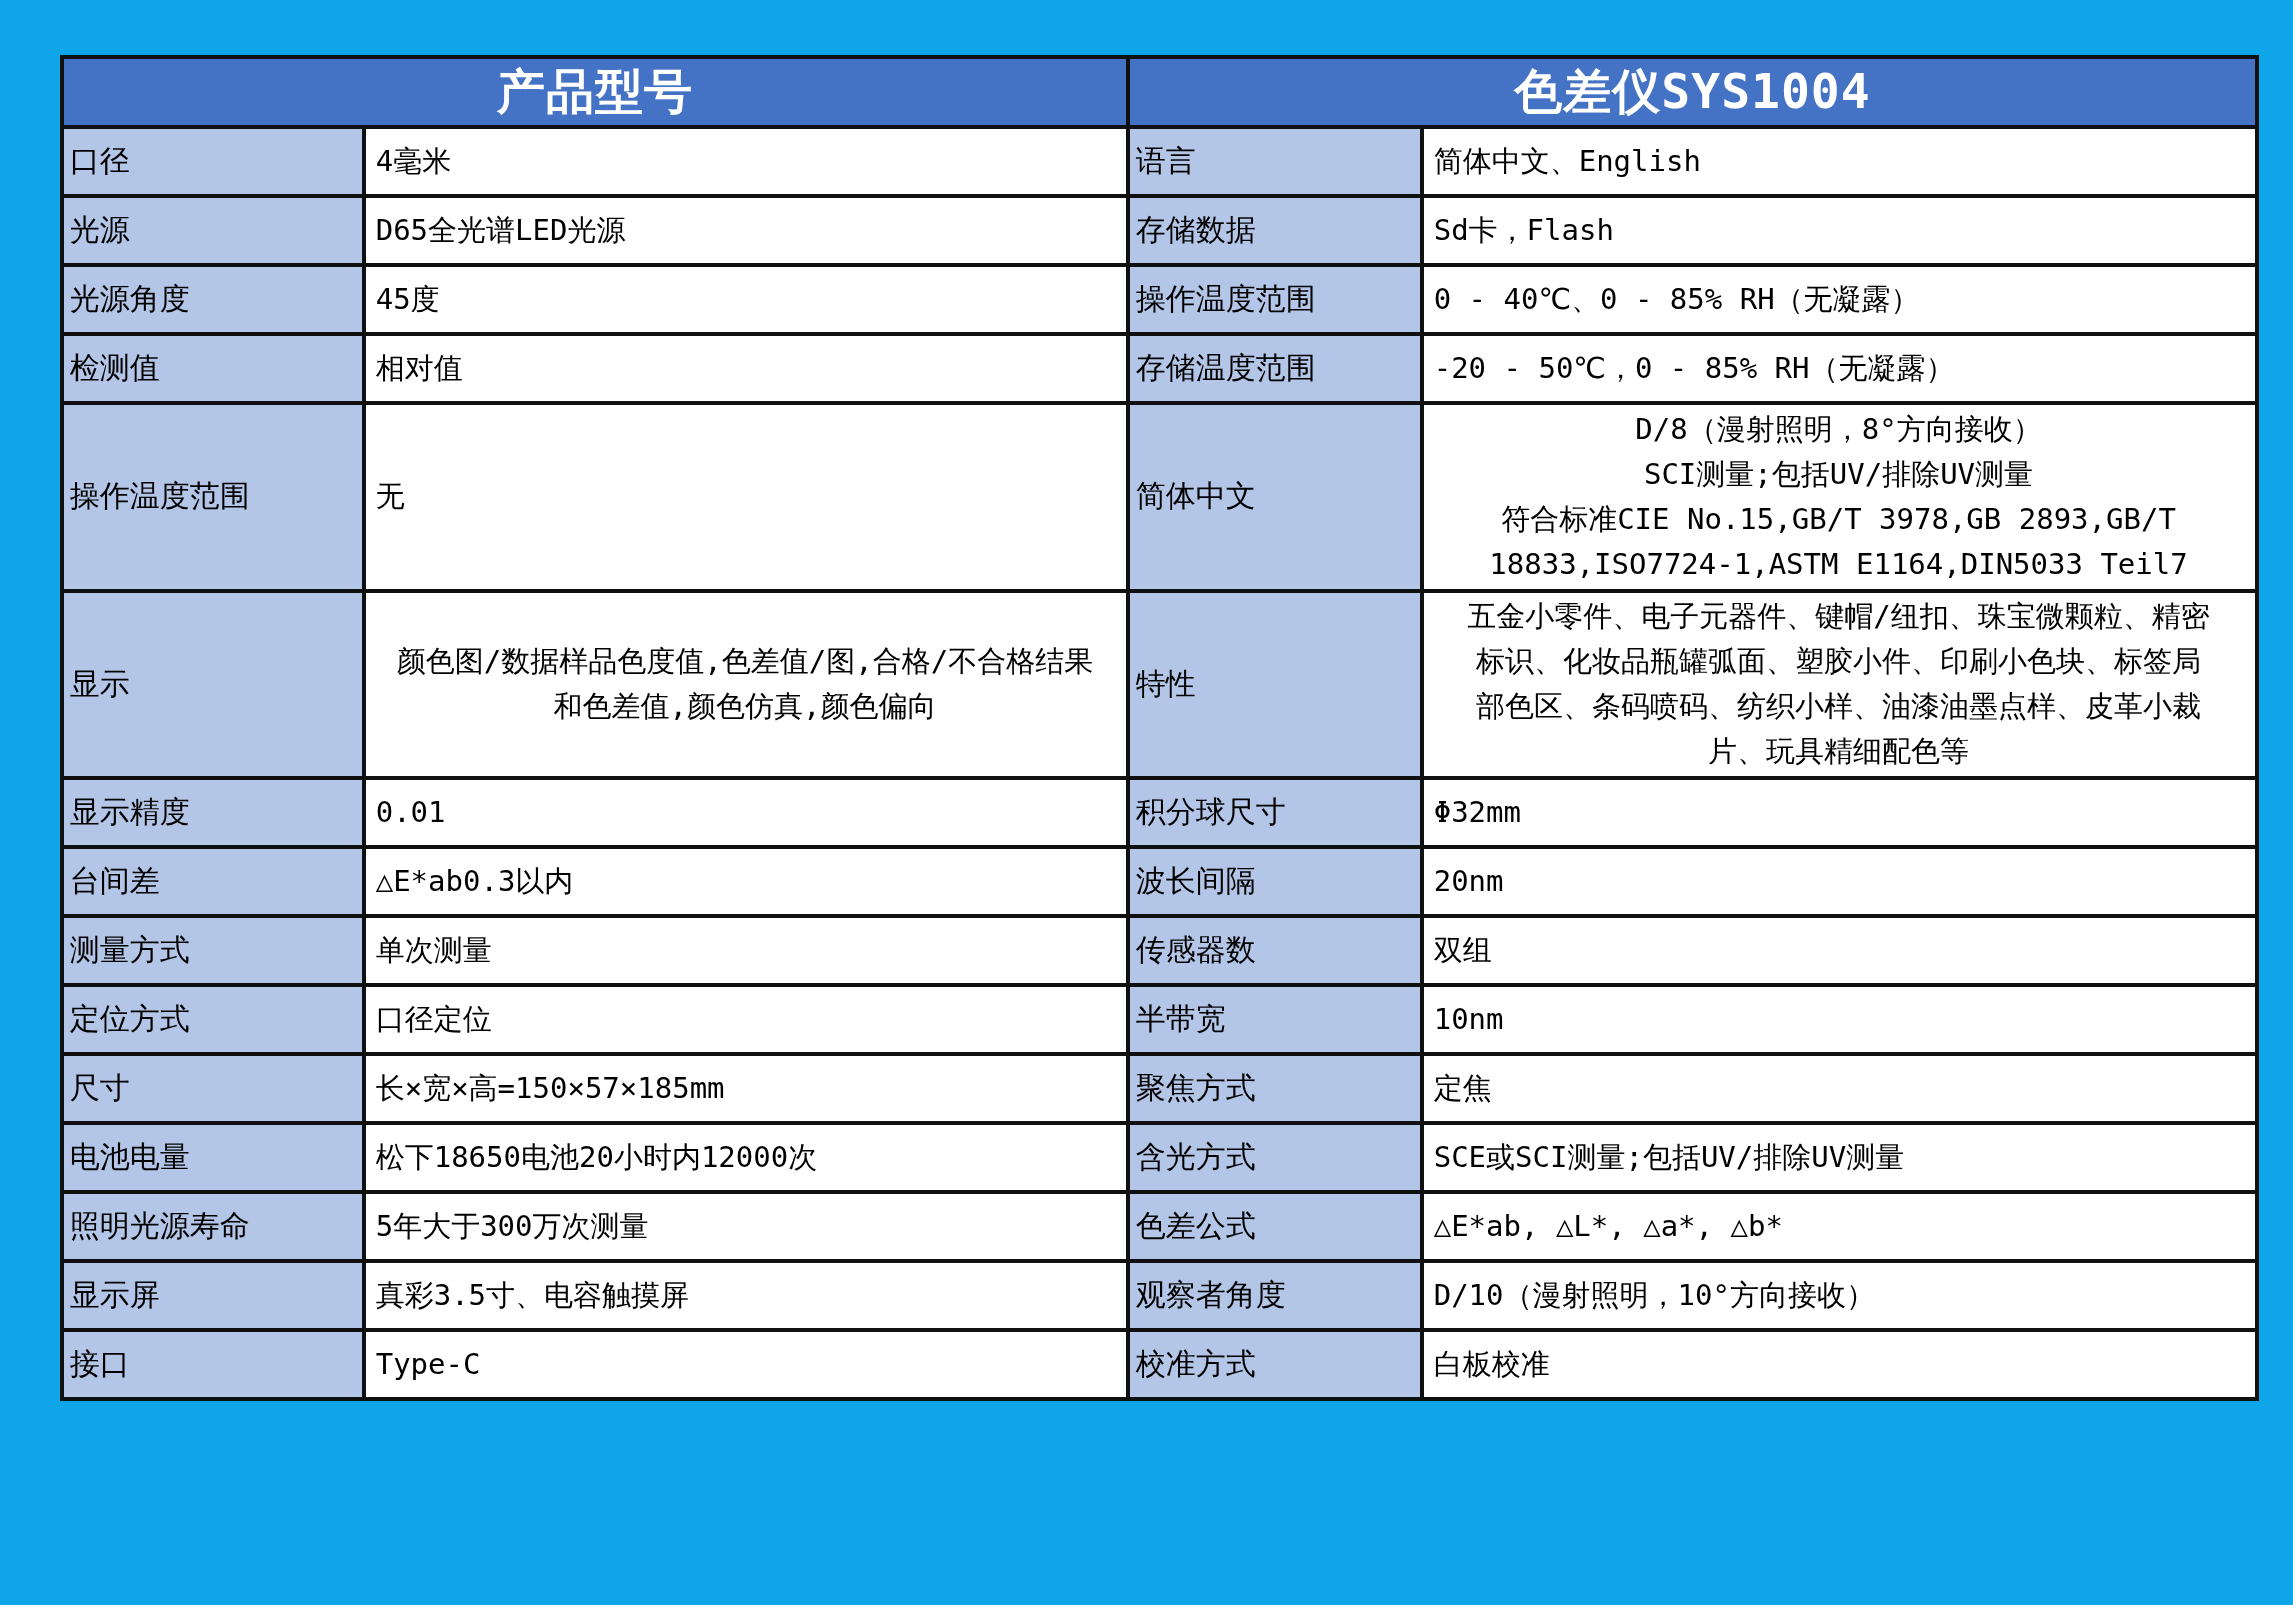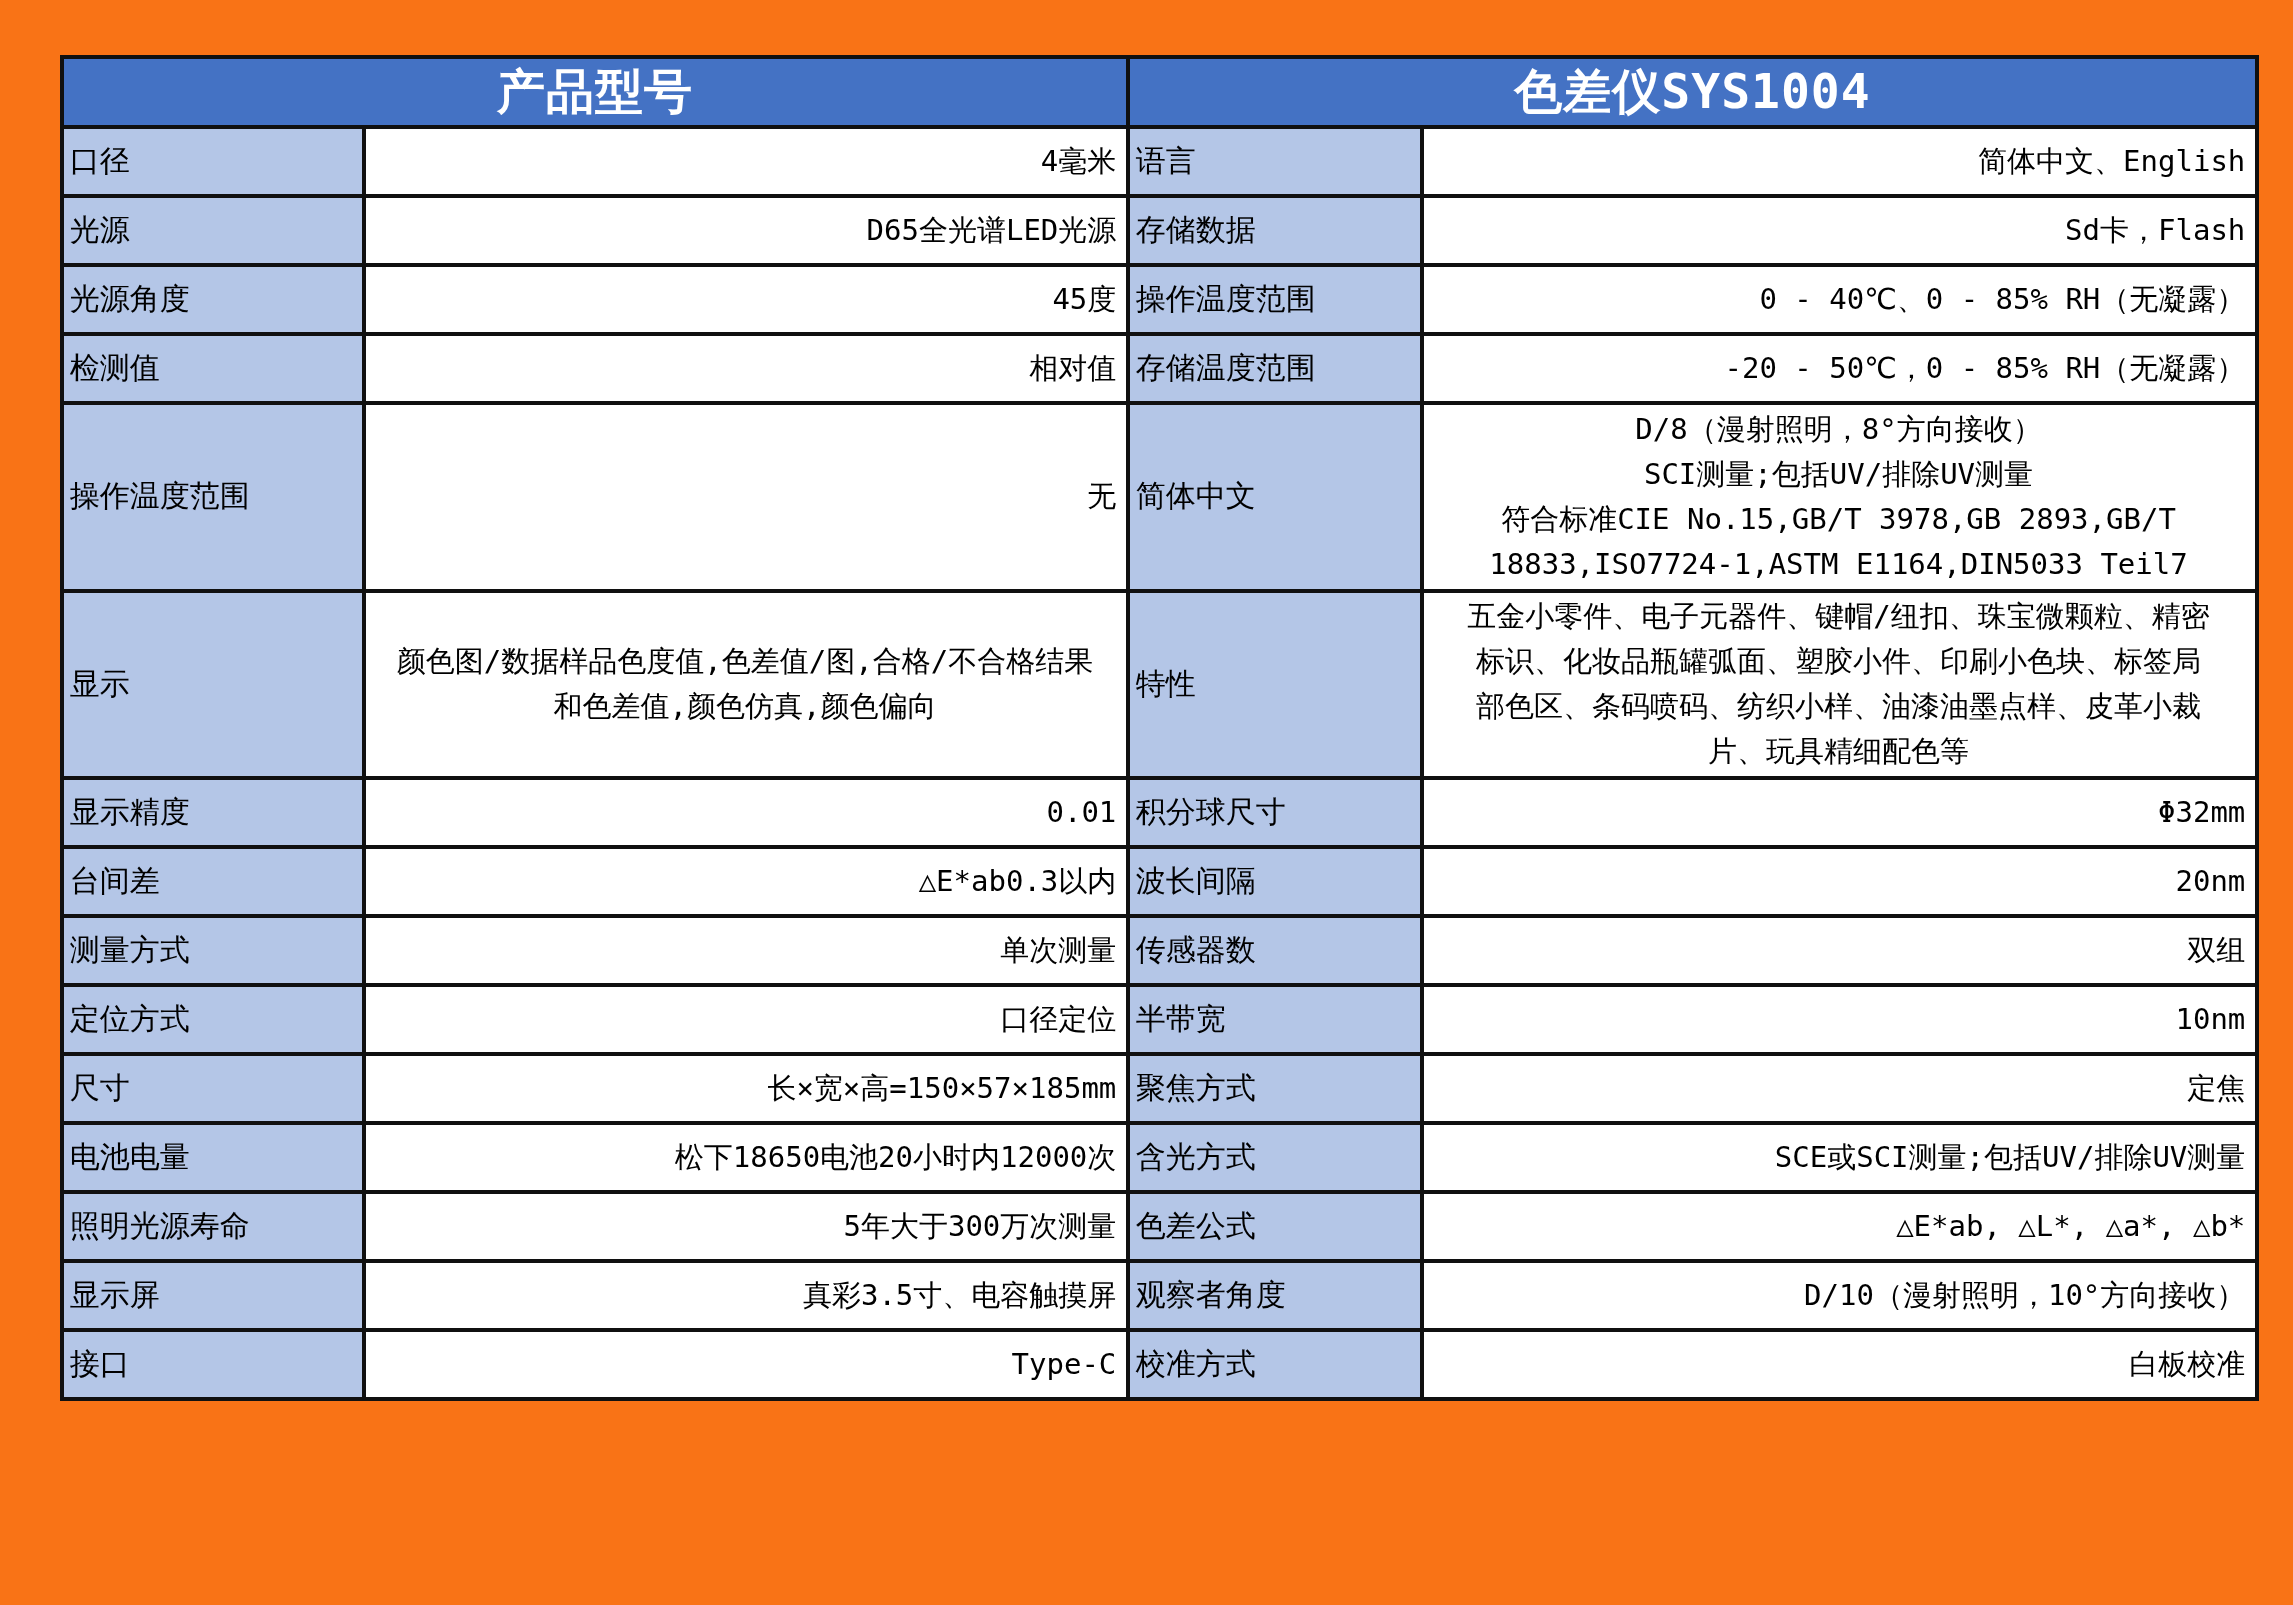--- a/index.html
+++ b/index.html
@@ -1,19 +1,19 @@
 <!DOCTYPE html>
 <html><head>
 <meta charset="utf-8">
 <style>
   html,body{margin:0;padding:0;background:#888;}
   .page{
     position:relative;
     width:2294px;height:1606px;
-    background:#f97316;
+    background:#0ea5e9;
     font-family:"Liberation Sans","DejaVu Sans",sans-serif;
     overflow:hidden;
   }
   table.spec{
     position:absolute;left:60px;top:55px;
     width:2194px;
     border-collapse:collapse;
     table-layout:fixed;
   }
   table.spec col.c-label1{width:302px;}
@@ -40,21 +40,21 @@
     color:#000000;
     font-size:30px;
     text-align:left;
     white-space:pre-line;
     padding:1.9px 5.8px;
   }
   td.value{
     background:#ffffff;
     color:#000000;
     font-size:29px;
-    text-align:right;
+    text-align:left;
     white-space:pre-line;
     line-height:1.55;
     padding:1.9px 9.7px;
     font-family:"DejaVu Sans Mono","Liberation Mono","DejaVu Sans",monospace;
   }
   td.value.align-left{text-align:center;padding-left:11.6px;padding-right:13.6px;}
   tr.r-def{height:69px;}
   tr.r-lg{height:82px;}
   tr.r-xl{height:179px;}
   tr.r-xxl{height:184px;}

